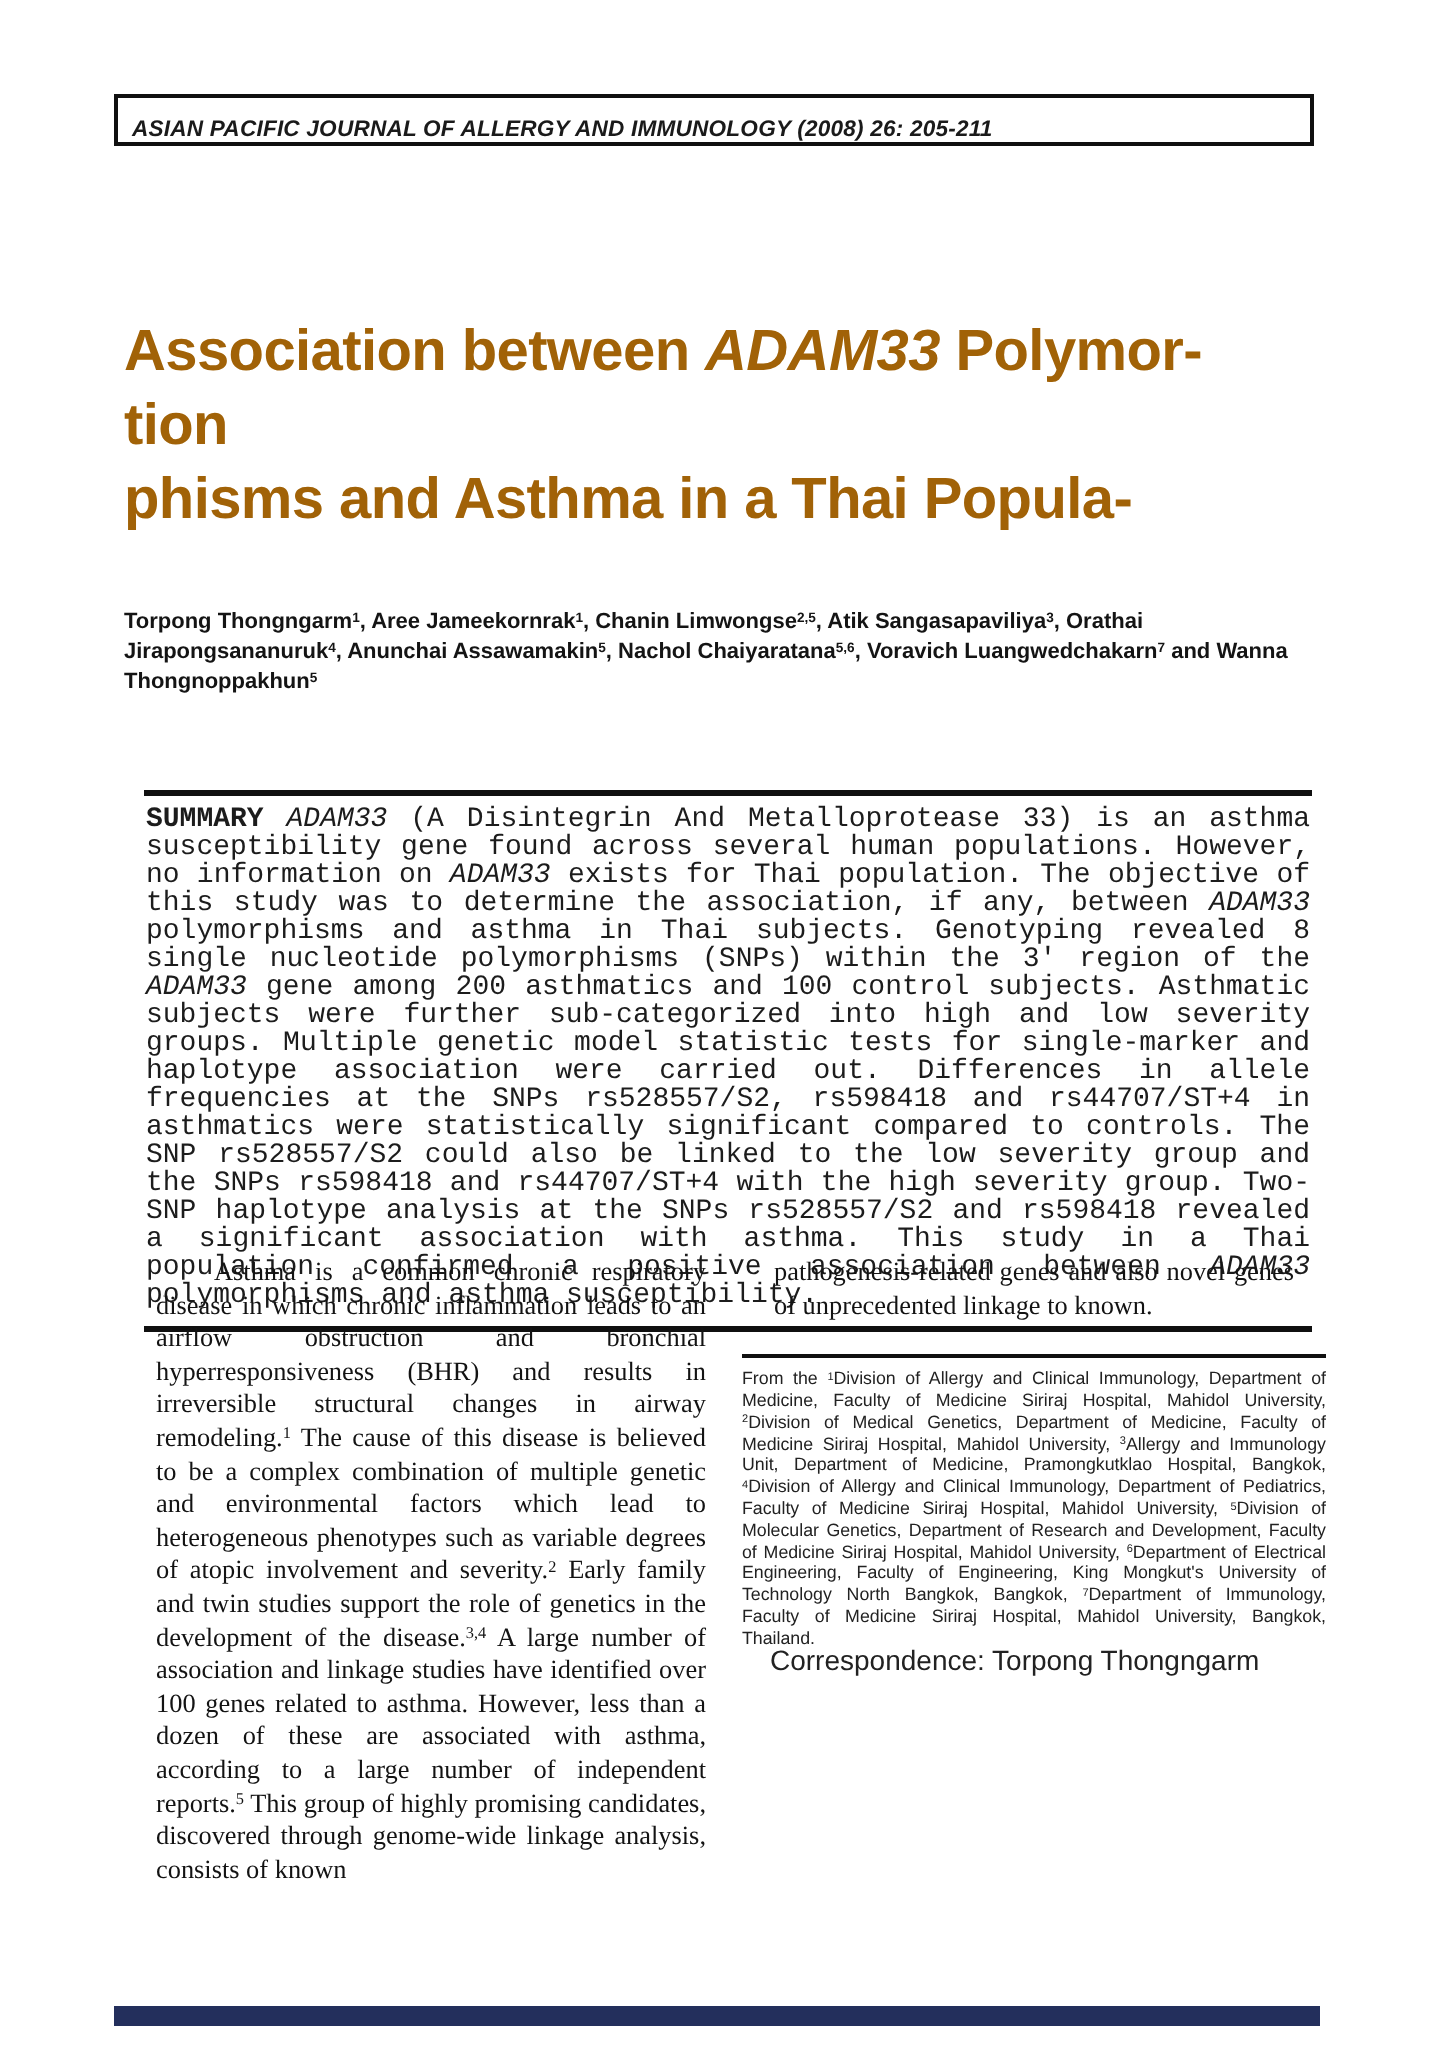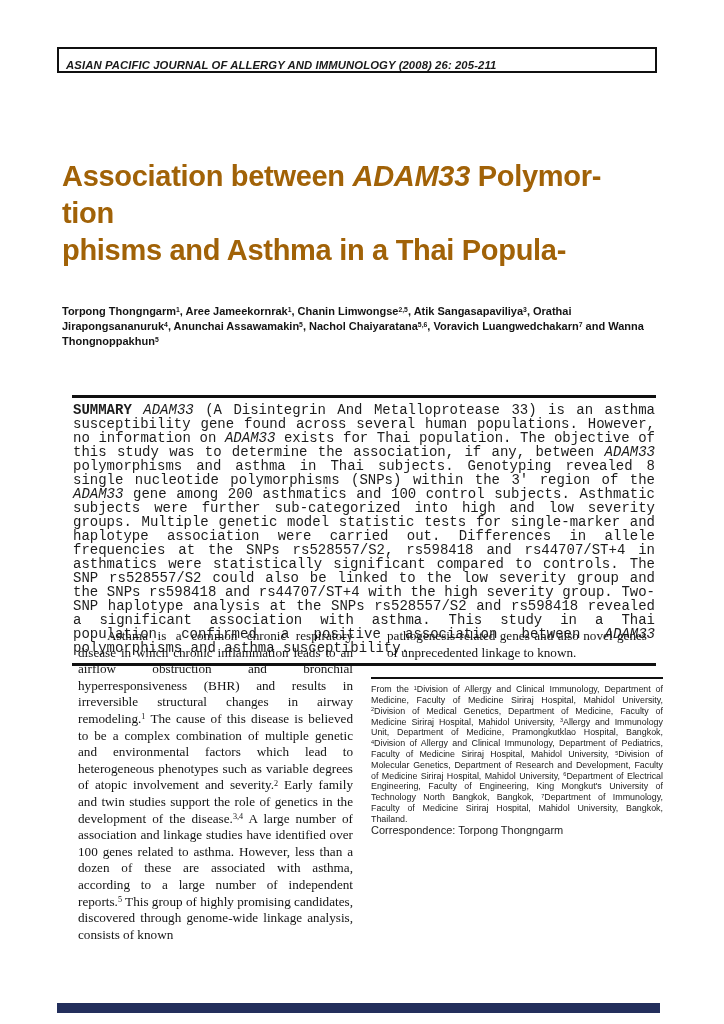--- a/index.html
+++ b/index.html
@@ -68,21 +68,21 @@
     margin-top:8px;
   }
   .footnote{
     font-family:"Liberation Sans", sans-serif;
     font-size:8.9px;line-height:10.8px;
     text-align:justify;color:#222;
     margin-top:5px;
   }
   .footnote-line{
     font-family:"Liberation Sans", sans-serif;
-    font-size:11px;line-height:10.8px;color:#222;
+    font-size:14px;line-height:10.8px;color:#222;margin-left:14px;
   }
   
   sup{
     font-size:62%;line-height:0;
     position:relative;top:-0.45em;vertical-align:baseline;
   }
   
   .bottom-bar{
     position:absolute;left:57px;top:1003px;width:603px;height:10px;
   }

